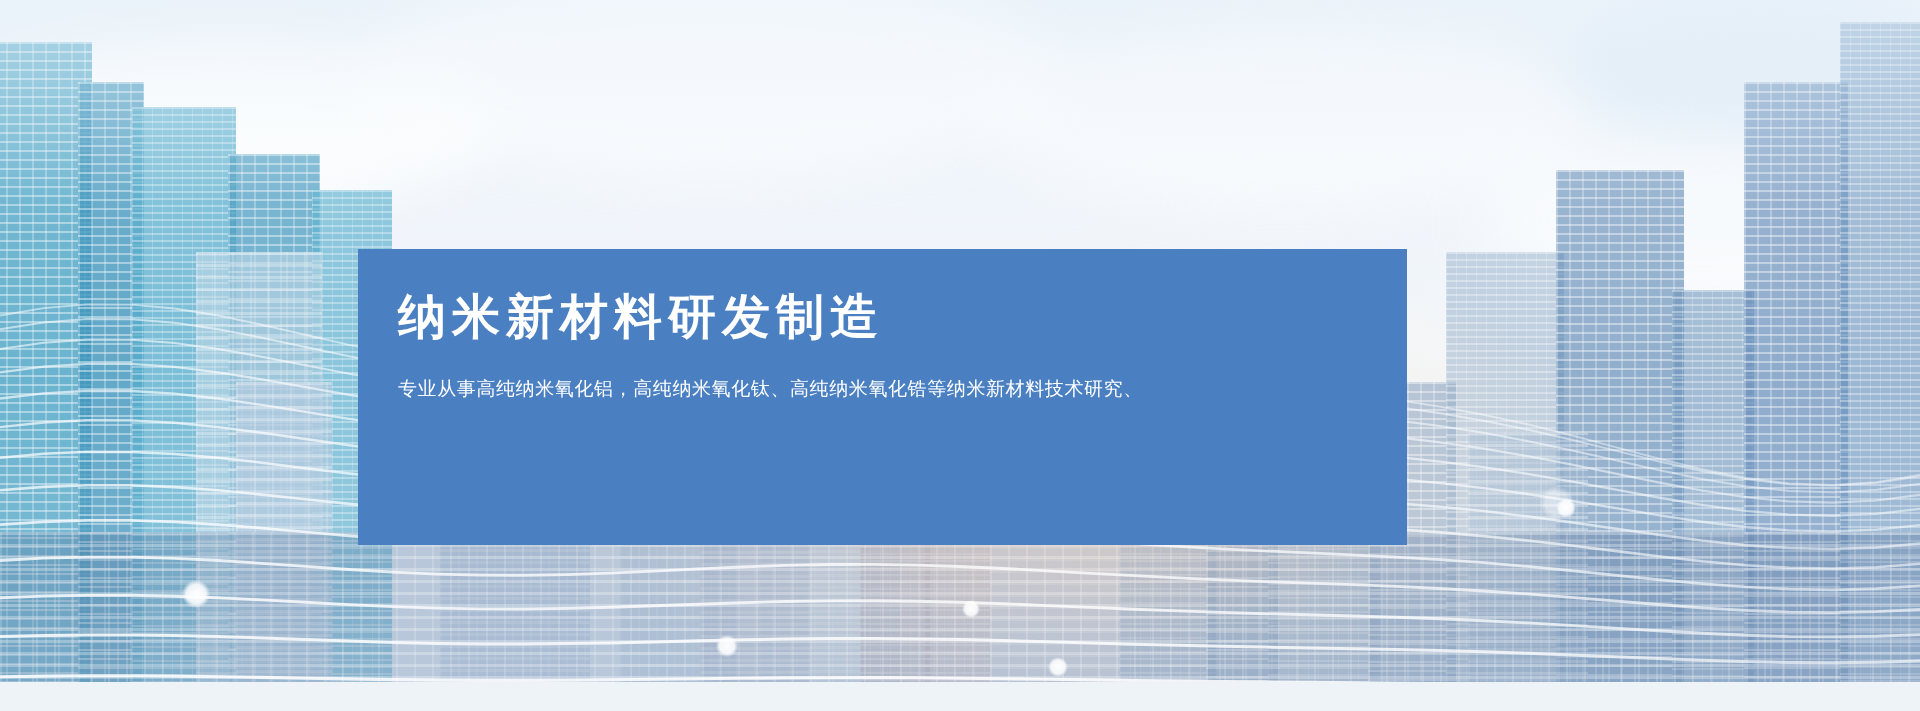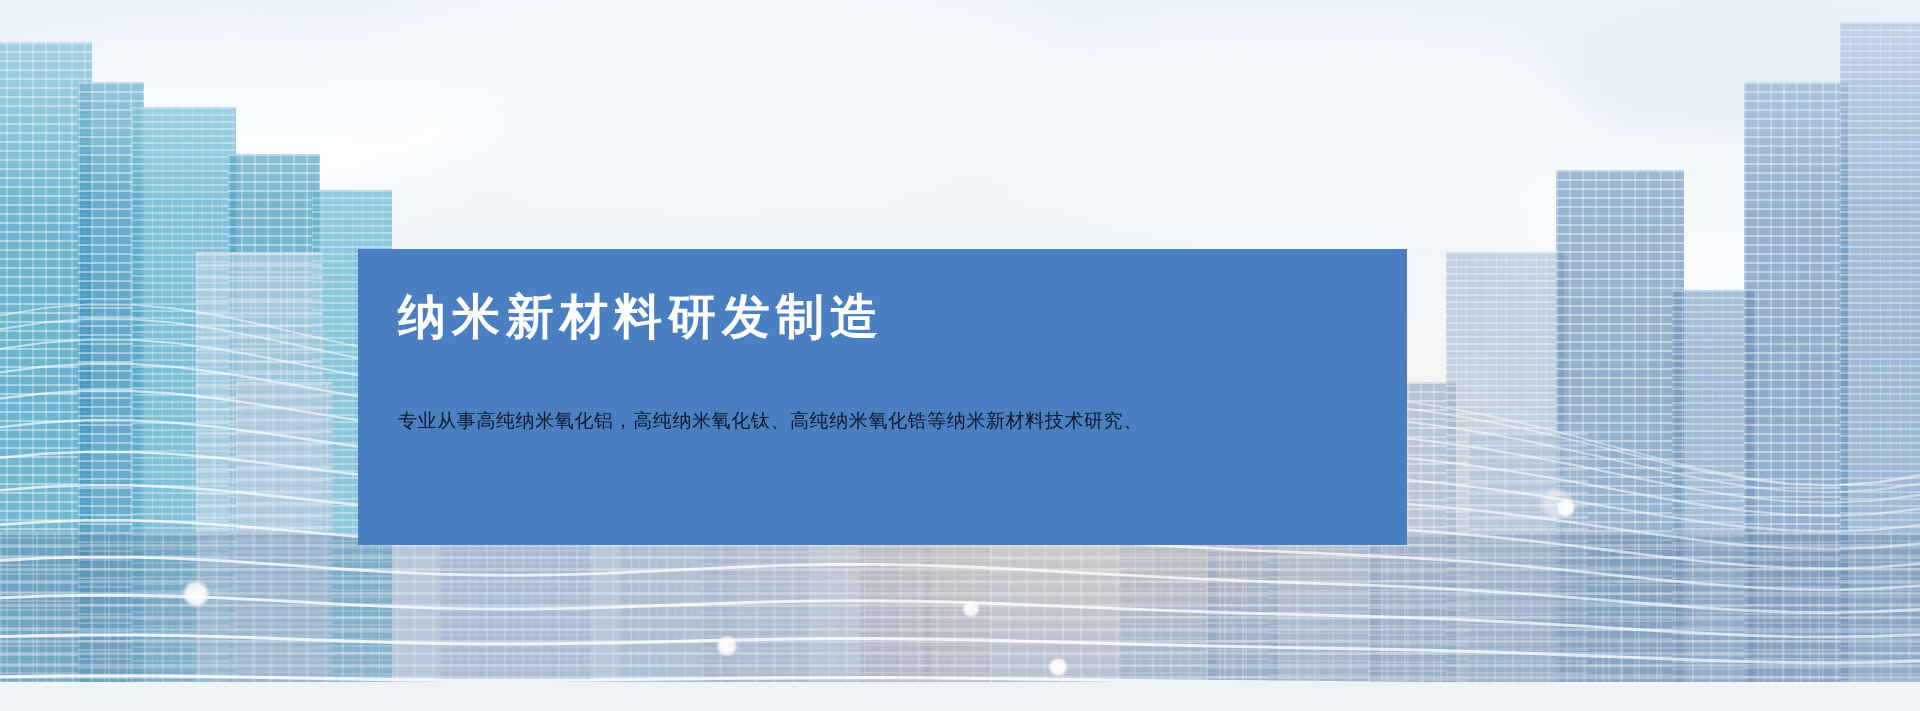--- a/index.html
+++ b/index.html
@@ -94,22 +94,22 @@
   }
   .card-title {
     color:#ffffff;
     font-size:48px;
     font-weight:bold;
     letter-spacing:6px;
     line-height:1.18;
     white-space:nowrap;
   }
   .card-desc {
-    margin-top:56px;
-    color:#0f172a;
+    margin-top:24px;
+    color:#ffffff;
     font-size:19px;
     line-height:1.95;
     letter-spacing:.6px;
     max-width:800px;
     font-weight:400;
   }
 </style>
 </head>
 <body>
 

